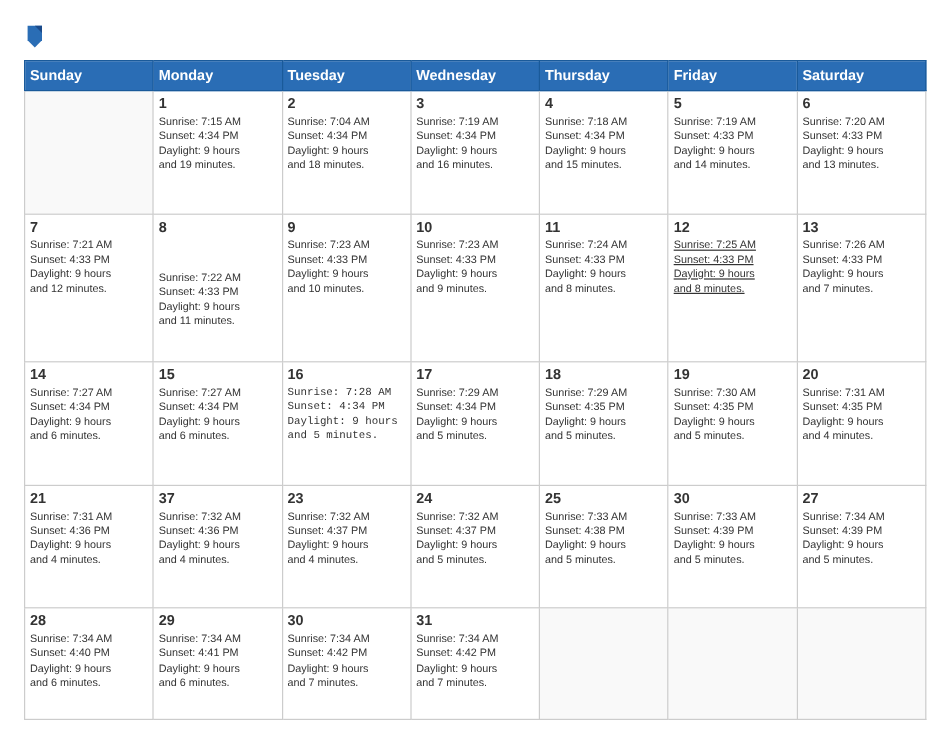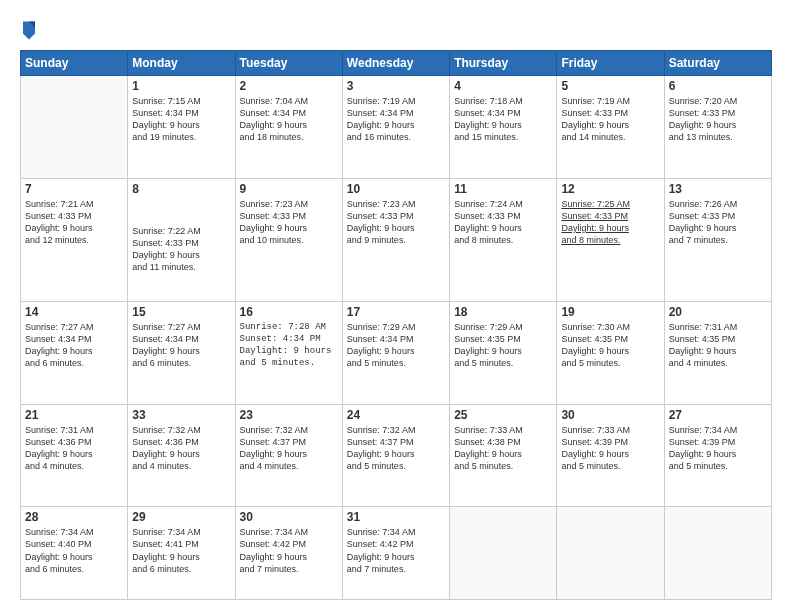--- a/index.html
+++ b/index.html
@@ -282,21 +282,21 @@
         </tr>
         <tr>
           <td>
             <span class="day-num">21</span>
             <div class="cell-text" style="white-space: pre-line;">Sunrise: 7:31 AM
 Sunset: 4:36 PM
 Daylight: 9 hours
 and 4 minutes.</div>
           </td>
           <td>
-            <span class="day-num">33</span>
+            <span class="day-num">37</span>
             <div class="cell-text" style="white-space: pre-line;">Sunrise: 7:32 AM
 Sunset: 4:36 PM
 Daylight: 9 hours
 and 4 minutes.</div>
           </td>
           <td>
             <span class="day-num">23</span>
             <div class="cell-text" style="white-space: pre-line;">Sunrise: 7:32 AM
 Sunset: 4:37 PM
 Daylight: 9 hours

